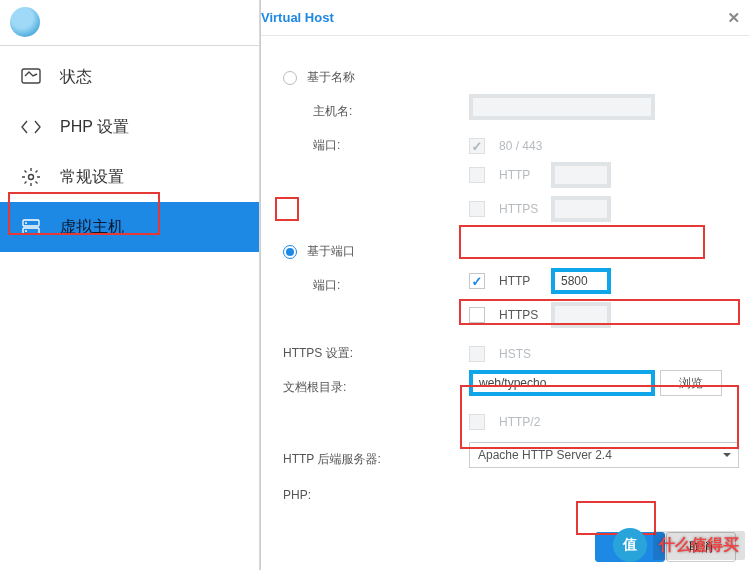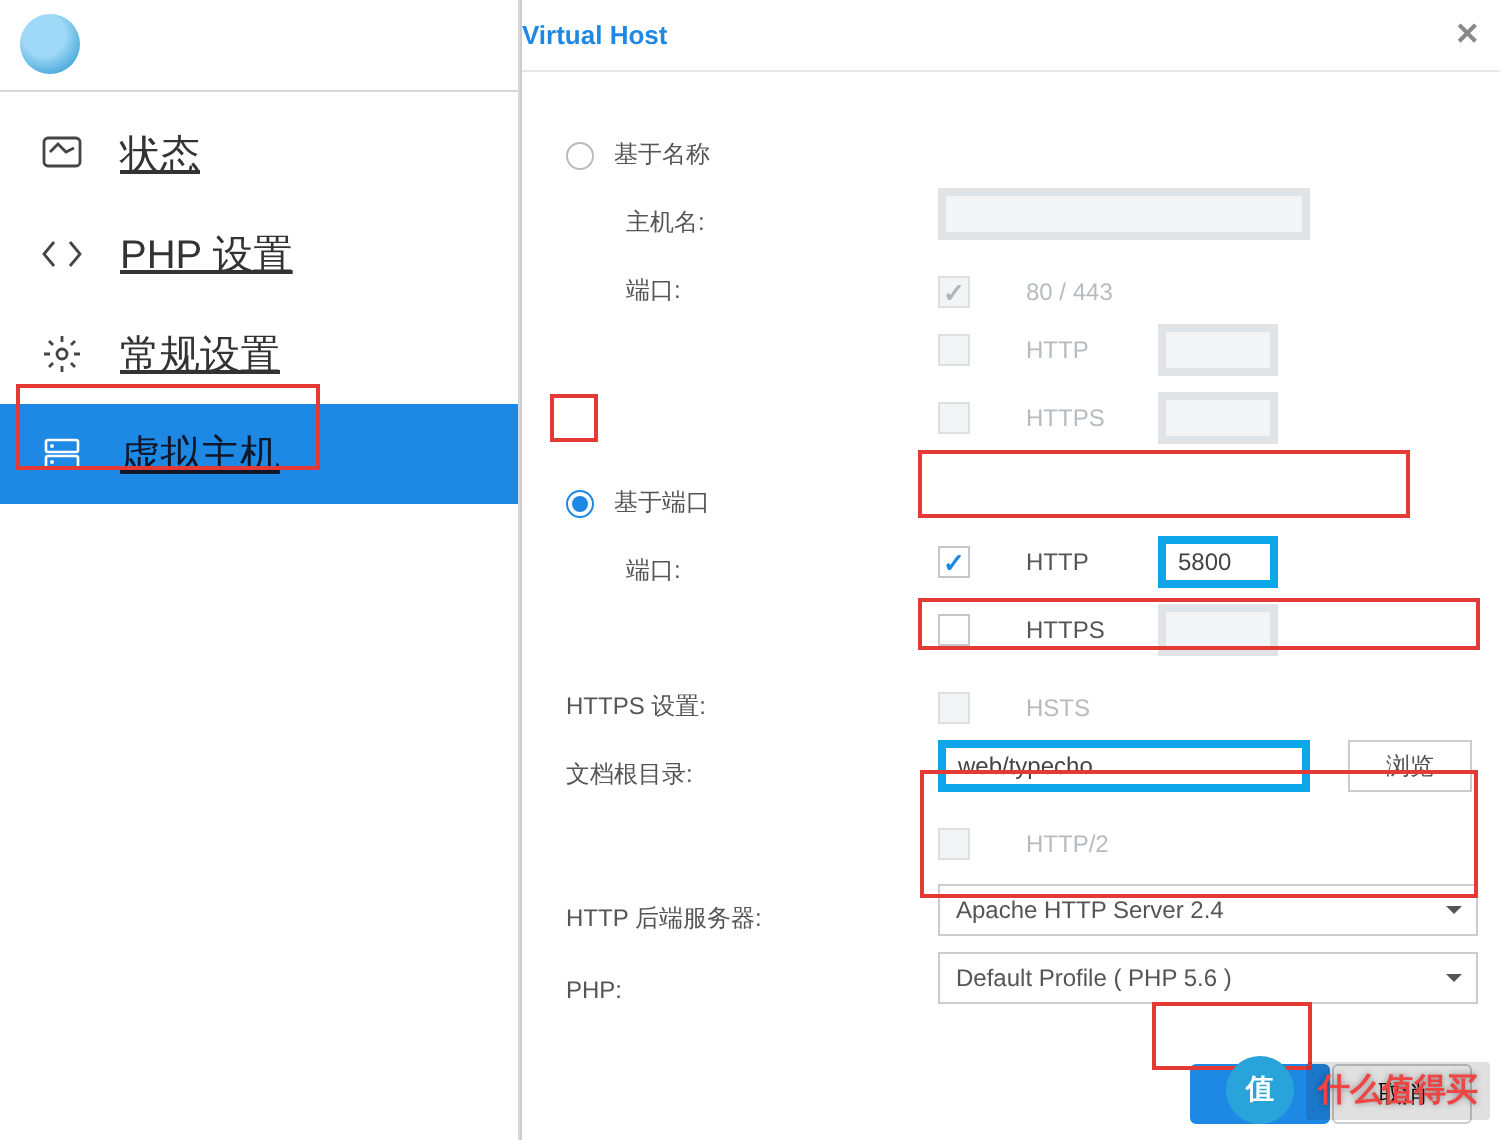--- a/index.html
+++ b/index.html
@@ -6,33 +6,33 @@
     body { width: 751px; height: 570px; background: #fff; position: relative; overflow: hidden; }
     
     .sidebar { width: 260px; float: left; height: 570px; border-right: 1px solid #d6d8da; }
     .logo { height: 46px; border-bottom: 1px solid #d6d8da; padding: 7px 10px; }
     .logo-circle { width: 30px; height: 30px; border-radius: 50%; background: radial-gradient(circle at 40% 35%, #9fd9f7 40%, #5bb3e0 70%, #2a8fc4); position: relative; }
     
     .nav { padding-top: 6px; }
     .nav-item { display: flex; align-items: center; height: 50px; padding: 0 20px; cursor: pointer; }
     .nav-item.active { background: #1e88e5; color: #fff; }
     .nav-item .nav-icon { width: 22px; height: 22px; margin-right: 18px; display: inline-flex; align-items: center; justify-content: center; }
-    .nav-item .nav-label { font-size: 20px; color: #333; text-decoration: underline; }
+    .nav-item .nav-label { font-size: 16px; color: #333; }
     .nav-item.active .nav-label { color: #0f172a; }
     
     .content { margin-left: 260px; position: relative; height: 570px; }
     .dialog { position: absolute; left: 0; right: 1px; top: 0; bottom: 0; background: #fff; border-left: 1px solid #c9ccd0; }
     .dialog-header { height: 36px; line-height: 36px; text-align: left; color: #1e88e5; font-weight: bold; font-size: 13px; border-bottom: 1px solid #e5e7ea; position: relative; }
     .dialog-close { position: absolute; right: 10px; top: 0; font-size: 15px; color: #888; cursor: pointer; }
     
     .dialog-body { padding: 16px 10px 0 22px; font-size: 13px; color: #555; position: relative; height: calc(100% - 36px); }
     .row { display: flex; align-items: flex-end; min-height: 34px; margin-bottom: 0; }
     .label-col { width: 186px; padding-left: 30px; display: flex; align-items: center; font-size: 12px; color: #555; }
     .label-col.no-indent { padding-left: 0; }
-    .control-col { flex: 1; display: flex; align-items: center; gap: 20px; }
+    .control-col { flex: 1; display: flex; align-items: center; gap: 6px; }
     
     .radio { width: 14px; height: 14px; border: 1px solid #b8bcc0; border-radius: 50%; margin-right: 10px; display: inline-flex; align-items: center; justify-content: center; cursor: pointer; }
     .radio.checked { border-color: #1e88e5; }
     .radio.checked::after { content: ""; width: 8px; height: 8px; background: #1e88e5; border-radius: 50%; }
     
     .checkbox { width: 16px; height: 16px; border: 1px solid #c4c8cc; background: #fff; display: inline-flex; align-items: center; justify-content: center; cursor: pointer; margin-right: 8px; }
     .checkbox.disabled { background: #f3f4f5; border-color: #dde0e3; cursor: default; }
     .checkbox.checked::after { content: "✓"; color: #1e88e5; font-size: 13px; font-weight: bold; line-height: 1; }
     .checkbox.checked.disabled::after { color: #b0b6bc; }
     
@@ -205,23 +205,20 @@
       </div>
 
       <div class="row" style="margin-top:4px">
         <div class="label-col no-indent">HTTP 后端服务器:</div>
         <div class="control-col">
           <div class="dropdown">Apache HTTP Server 2.4</div>
         </div>
       </div>
       <div class="row">
         <div class="label-col no-indent">PHP:</div>
-        <div class="control-col">
-          <div class="dropdown">Default Profile ( PHP 5.6 )</div>
-        </div>
       </div>
 
       <div class="dialog-footer">
         <button class="footer-btn primary">确定</button>
         <button class="footer-btn">取消</button>
       </div>
     </div>
   </div>
 </div>
 

